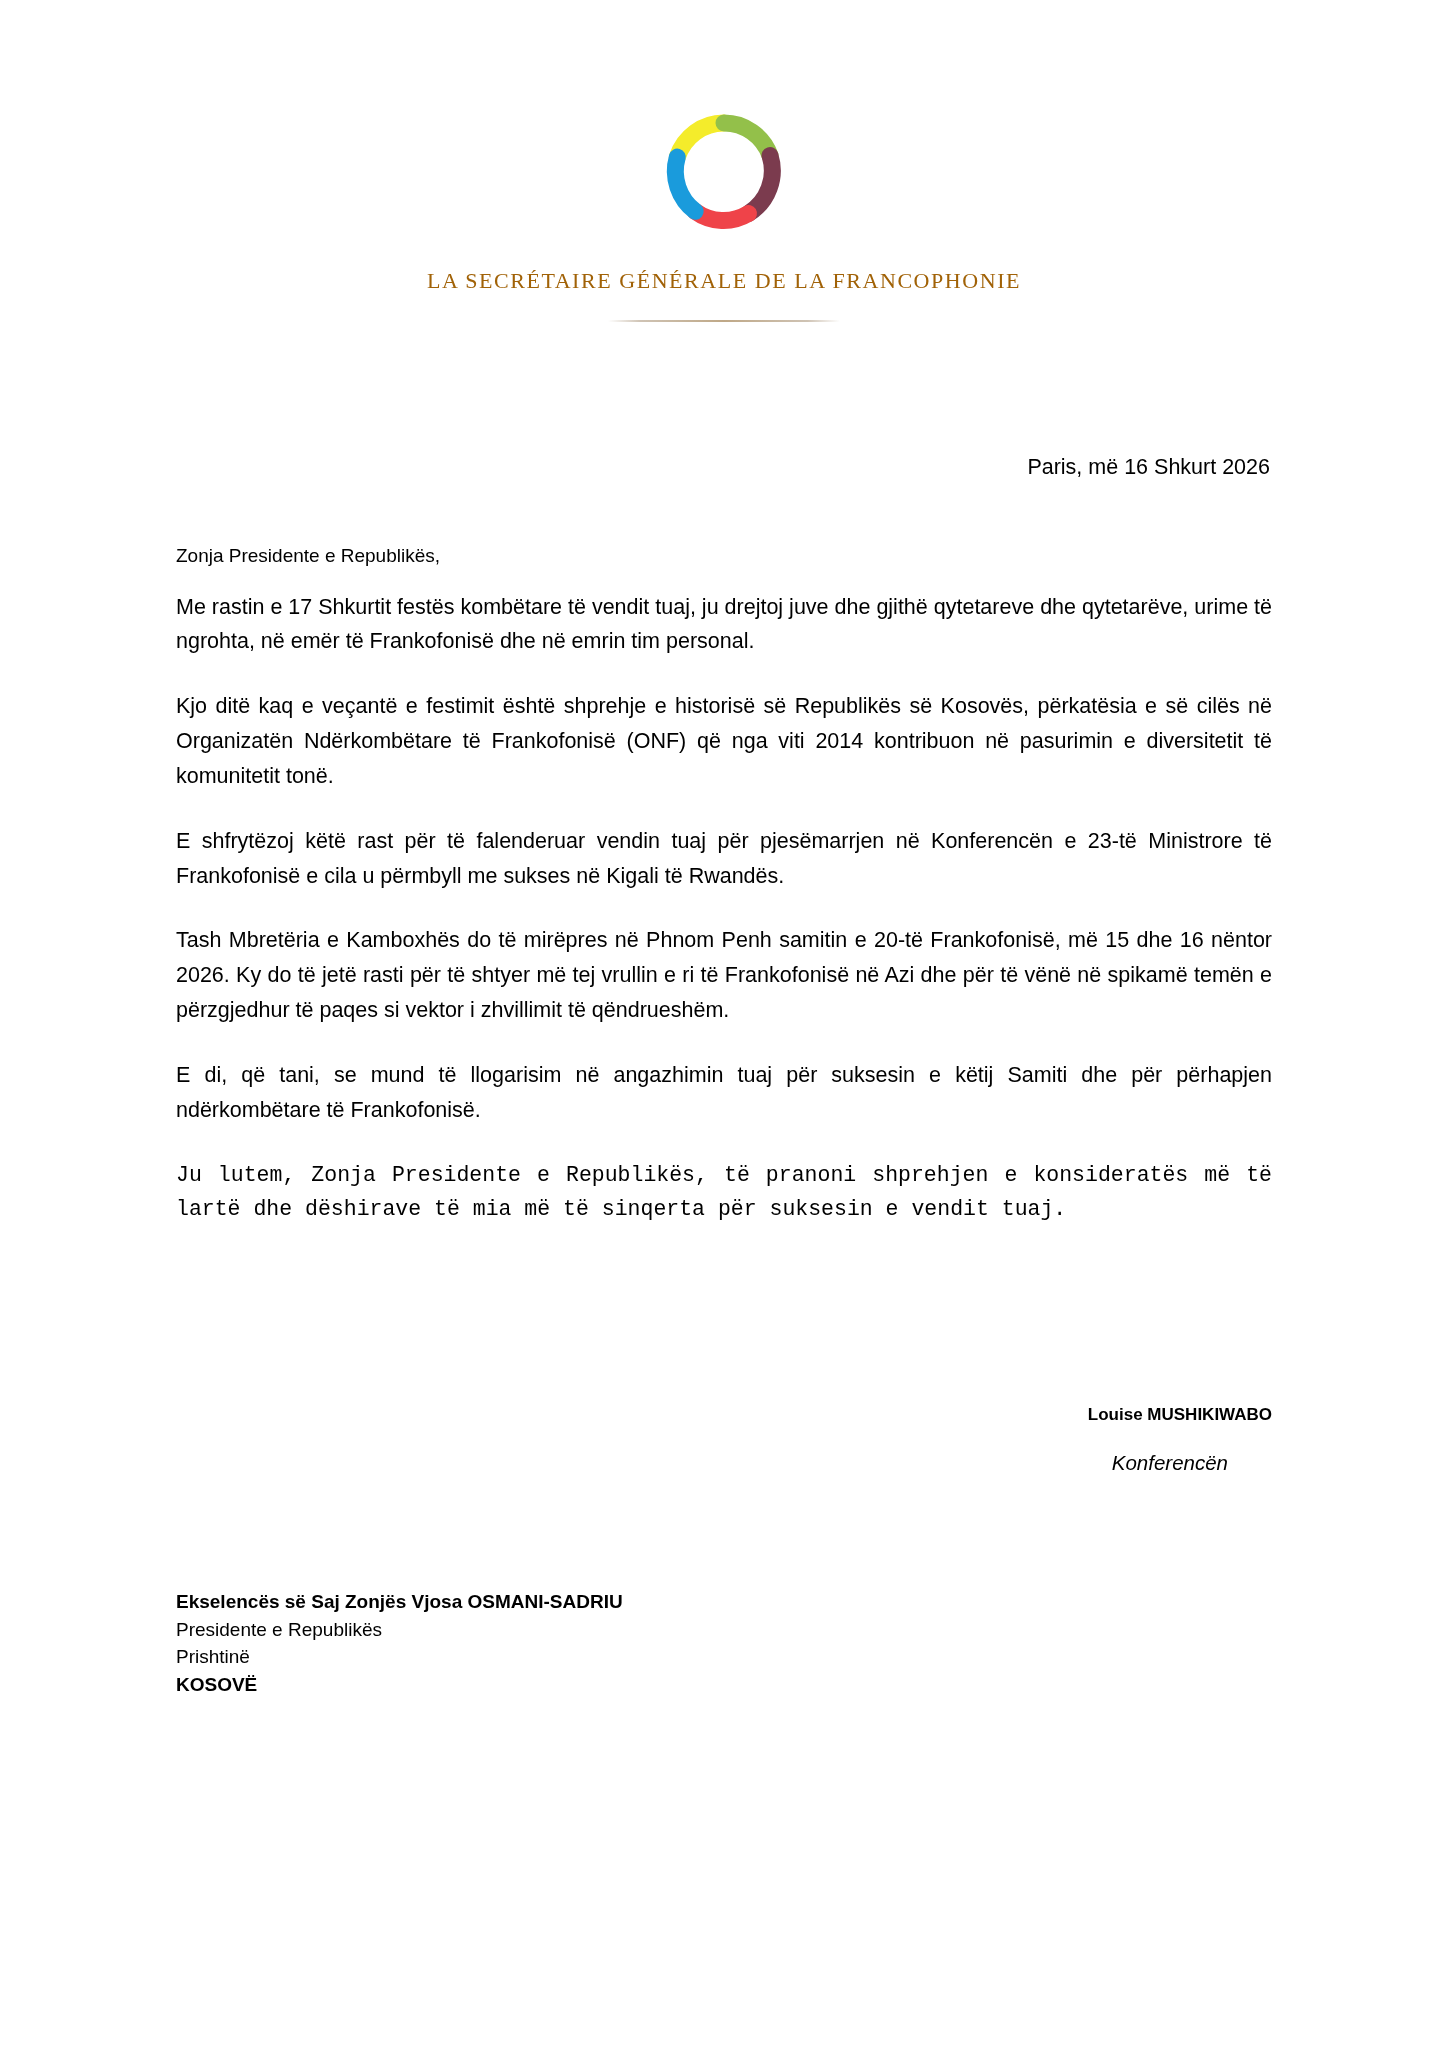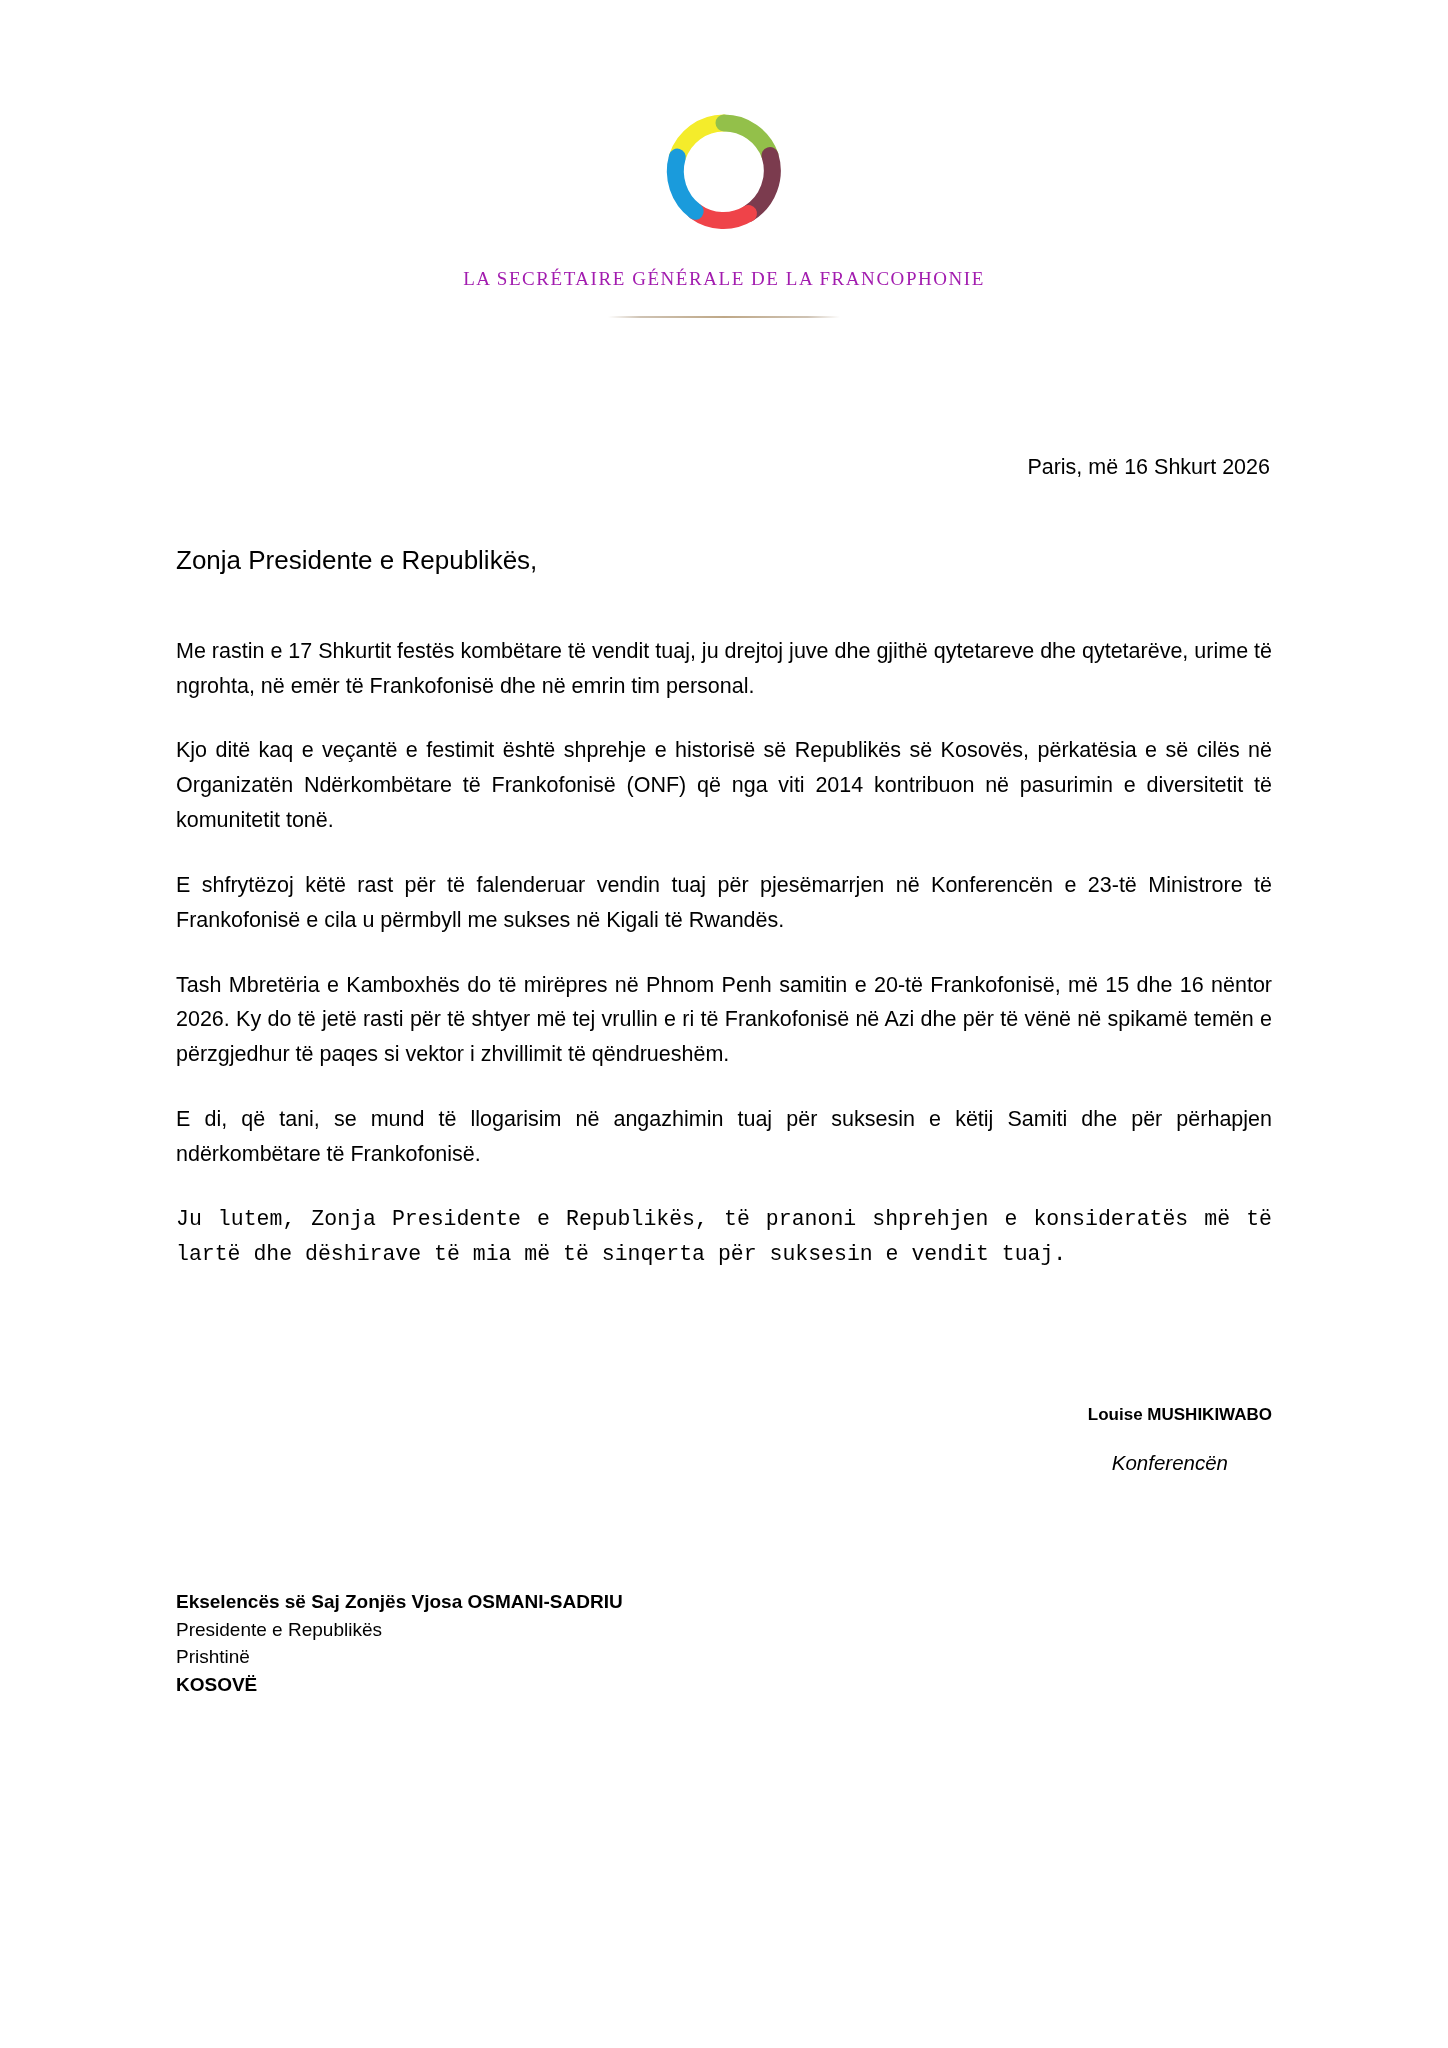--- a/index.html
+++ b/index.html
@@ -30,23 +30,23 @@
     display: flex;
     justify-content: center;
     align-items: center;
   }
   .logo-ring {
     display: block;
   }
   .letterhead-title {
     margin-top: 34px;
     font-family: "Liberation Serif", serif;
-    font-size: 19px;
+    font-size: 22px;
     letter-spacing: 1.55px;
-    color: #a21caf;
+    color: #a16207;
     white-space: nowrap;
   }
   .letterhead-rule {
     margin: 26px auto 0 auto;
     width: 232px;
     height: 2px;
     background: linear-gradient(to right,
                  rgba(255,255,255,0) 0%,
                  #cfc3b4 14%,
                  #bfa887 50%,
@@ -62,23 +62,23 @@
     top: 452px;
   }
   .date-line {
     text-align: right;
     font-size: 21.5px;
     line-height: 1.4;
     margin-bottom: 60px;
     padding-right: 2px;
   }
   .salutation {
-    font-size: 26px;
+    font-size: 19px;
     line-height: 1.45;
-    margin-bottom: 54px;
+    margin-bottom: 20px;
   }
   .para {
     font-size: 21.5px;
     line-height: 1.62;
     text-align: justify;
     margin: 0 0 30px 0;
     hyphens: none;
   }
   .para:last-child { margin-bottom: 0; font-family: Liberation Mono, monospace; }
 

